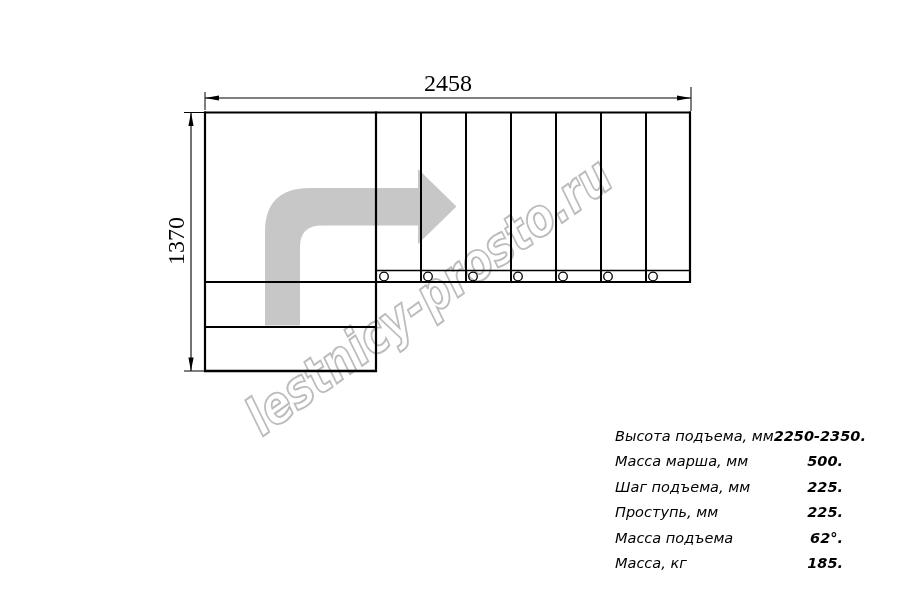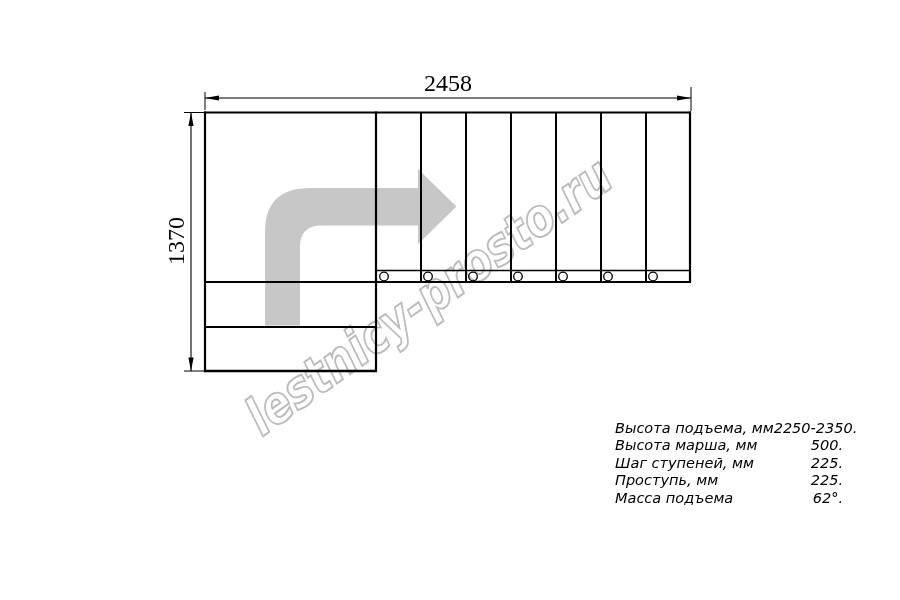--- a/index.html
+++ b/index.html
@@ -40,23 +40,25 @@
     font-family: "DejaVu Sans", sans-serif;
     font-style: italic;
     font-size: 14.5px;
     line-height: 17.4px;
     color: #000000;
   }
   .spec-row {
     display: flex;
     justify-content: space-between;
     white-space: nowrap;
+    margin-top: 8px;
   }
   .spec-row .value {
     text-align: right;
+    font-weight: bold;
   }
 </style>
 </head>
 <body>
 
 <div class="canvas">
 
   <svg class="drawing-svg" width="900" height="600" viewBox="0 0 900 600">
 
     <path d="M265 325.5 L265 232 Q265 188 310 188 L418 188 L418 169
@@ -113,30 +115,34 @@
       <text class="dim-text" text-anchor="middle" transform="translate(184,241) rotate(-90)">1370</text>
     </g>
   </svg>
 
   <div class="specs">
     <div class="spec-row">
       <span class="label">Высота подъема, мм</span>
       <span class="value">2250-2350.</span>
     </div>
     <div class="spec-row">
-      <span class="label">Высота марша, мм</span>
+      <span class="label">Масса марша, мм</span>
       <span class="value">500.</span>
     </div>
     <div class="spec-row">
-      <span class="label">Шаг ступеней, мм</span>
+      <span class="label">Шаг подъема, мм</span>
       <span class="value">225.</span>
     </div>
     <div class="spec-row">
       <span class="label">Проступь, мм</span>
       <span class="value">225.</span>
     </div>
     <div class="spec-row">
       <span class="label">Масса подъема</span>
       <span class="value">62°.</span>
     </div>
+    <div class="spec-row">
+      <span class="label">Масса, кг</span>
+      <span class="value">185.</span>
+    </div>
   </div>
 
 </div>
 
 </body></html>

